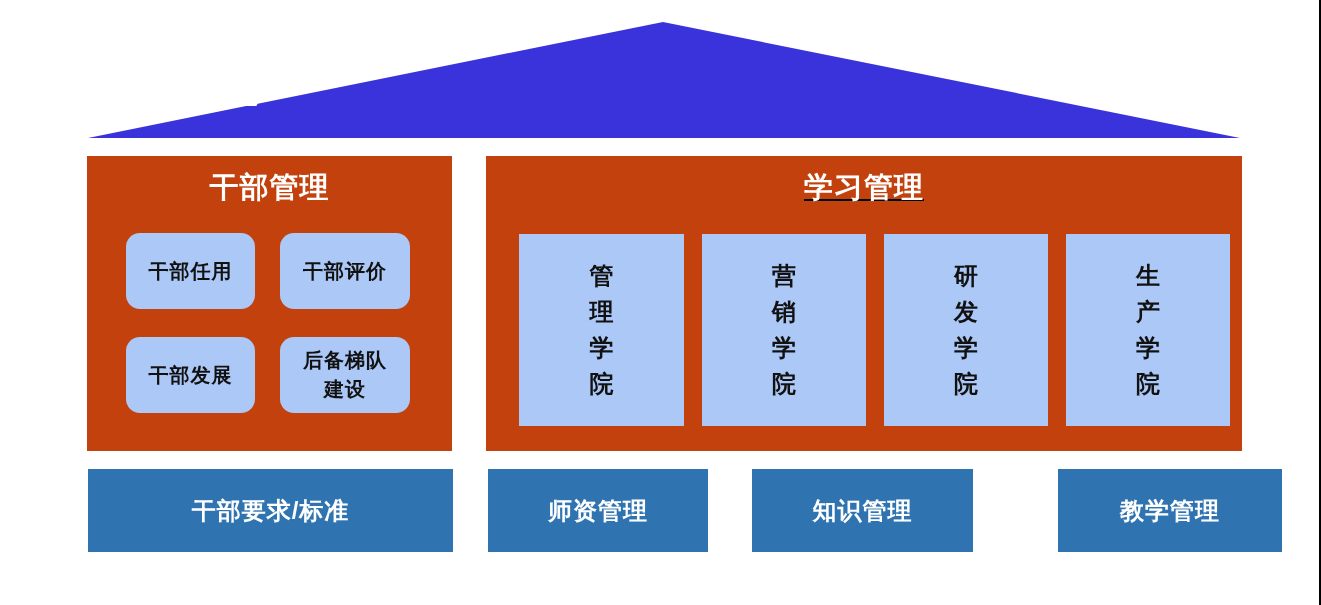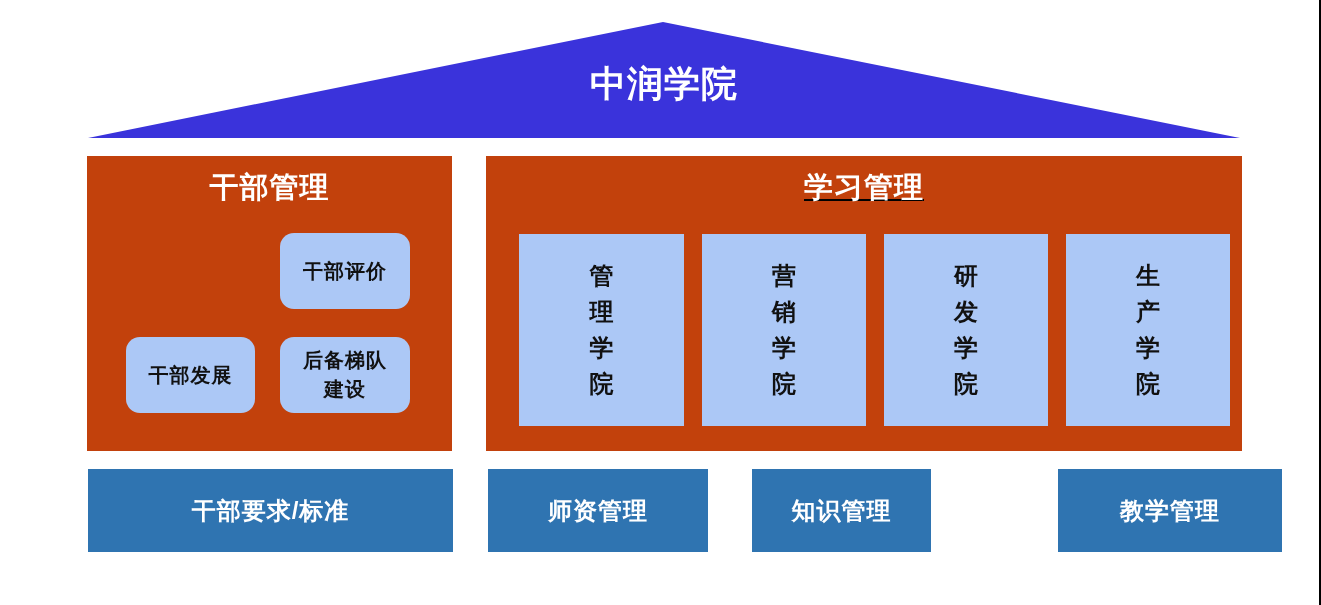--- a/index.html
+++ b/index.html
@@ -8,21 +8,21 @@
     width:1321px;height:605px;
     background:#ffffff;
     overflow:hidden;
     font-family:"Liberation Sans","DejaVu Sans",sans-serif;
     font-weight:700;
   }
   
   #roof-svg{position:absolute;left:0;top:0;}
   .roof-title{
     position:absolute;left:88px;top:64px;width:1152px;
-    text-align:center;color:#ffffff;font-size:36px;line-height:1.1;
+    text-align:left;color:#ffffff;font-size:42px;line-height:1.1;
     letter-spacing:1px;
   }
   
   .panel{position:absolute;background:#c2410c;}
   #cadre-panel{left:87px;top:156px;width:365px;height:295px;}
   #learning-panel{left:486px;top:156px;width:756px;height:295px;text-decoration:underline;}
   .panel-title{
     display:block;text-align:center;color:#ffffff;
     padding-top:16px;font-size:29px;line-height:1.1;letter-spacing:1px;
   }
@@ -53,37 +53,40 @@
   #college-3{left:398px;width:164px;}
   #college-4{left:580px;width:164px;}
   
   .bar{
     position:absolute;top:469px;height:83px;background:#2F74B1;
     display:flex;align-items:center;justify-content:center;
   }
   .bar-label{color:#ffffff;font-size:24px;letter-spacing:1px;text-align:center;}
   #bar-cadre{left:88px;width:365px;}
   #bar-teacher{left:488px;width:220px;font-family:Liberation Mono, monospace;}
-  #bar-knowledge{left:752px;width:179px;}
+  #bar-knowledge{left:752px;width:221px;}
   #bar-teaching{left:1018px;width:224px;margin-left:40px;}
   
   #right-border{position:absolute;right:0;top:0;width:2px;height:605px;background:#000000;}
 </style>
 </head>
 <body>
 
 <div id="canvas">
 
   <svg id="roof-svg" width="1321" height="145" viewBox="0 0 1321 145">
     <polygon points="88,138 663,22 1240,138" fill="#3A33DB"></polygon>
   </svg>
   <div class="roof-title">中润学院</div>
 
   <div class="panel" id="cadre-panel">
     <span class="panel-title">干部管理</span>
+    <div class="tile" id="tile-1">
+      <span class="tile-label">干部任用</span>
+    </div>
     <div class="tile" id="tile-2">
       <span class="tile-label">干部评价</span>
     </div>
     <div class="tile" id="tile-3">
       <span class="tile-label">干部发展</span>
     </div>
     <div class="tile" id="tile-4">
       <span class="tile-label">后备梯队
 建设</span>
     </div>

